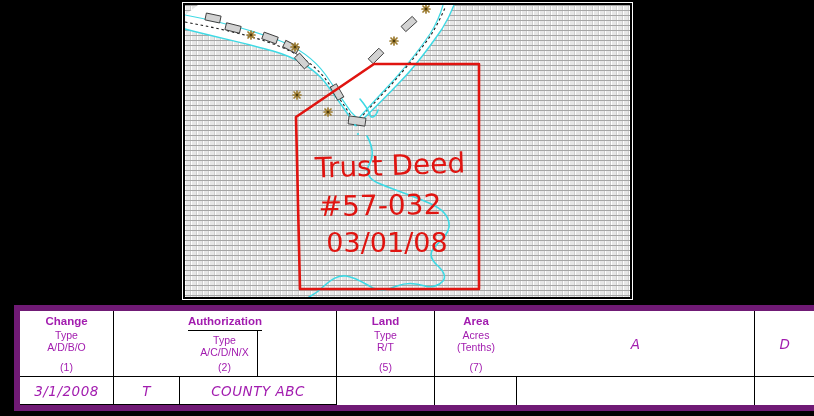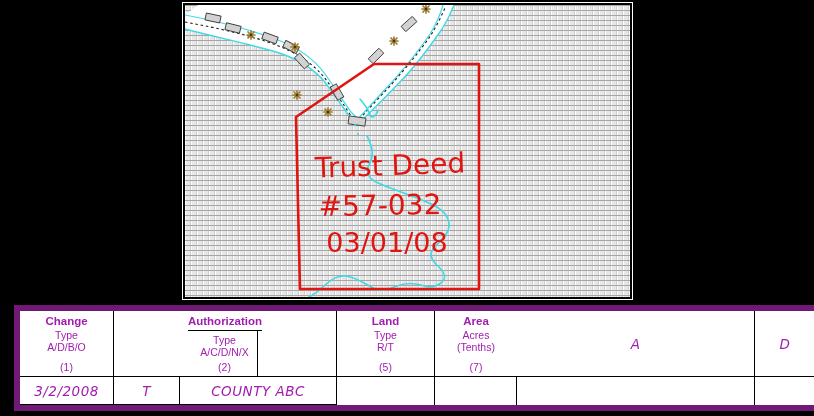--- a/index.html
+++ b/index.html
@@ -168,21 +168,21 @@
   </div>
   <div class="h last">
     <span class="t">Area</span>
     <span>Acres</span>
     <span>(Tenths)</span>
     <span class="num">(7)</span>
   </div>
 
   <div class="d">A</div>
   <div class="d">D</div>
-  <div class="d">3/2/2008</div>
+  <div class="d">3/1/2008</div>
   <div class="d">T</div>
   <div class="d">COUNTY ABC</div>
 
   <div class="e"></div>
   <div class="e"></div>
   <div class="e"></div>
   <div class="e"></div>
   <div class="e"></div>
   <div class="e"></div>
   <div class="e last"></div>

